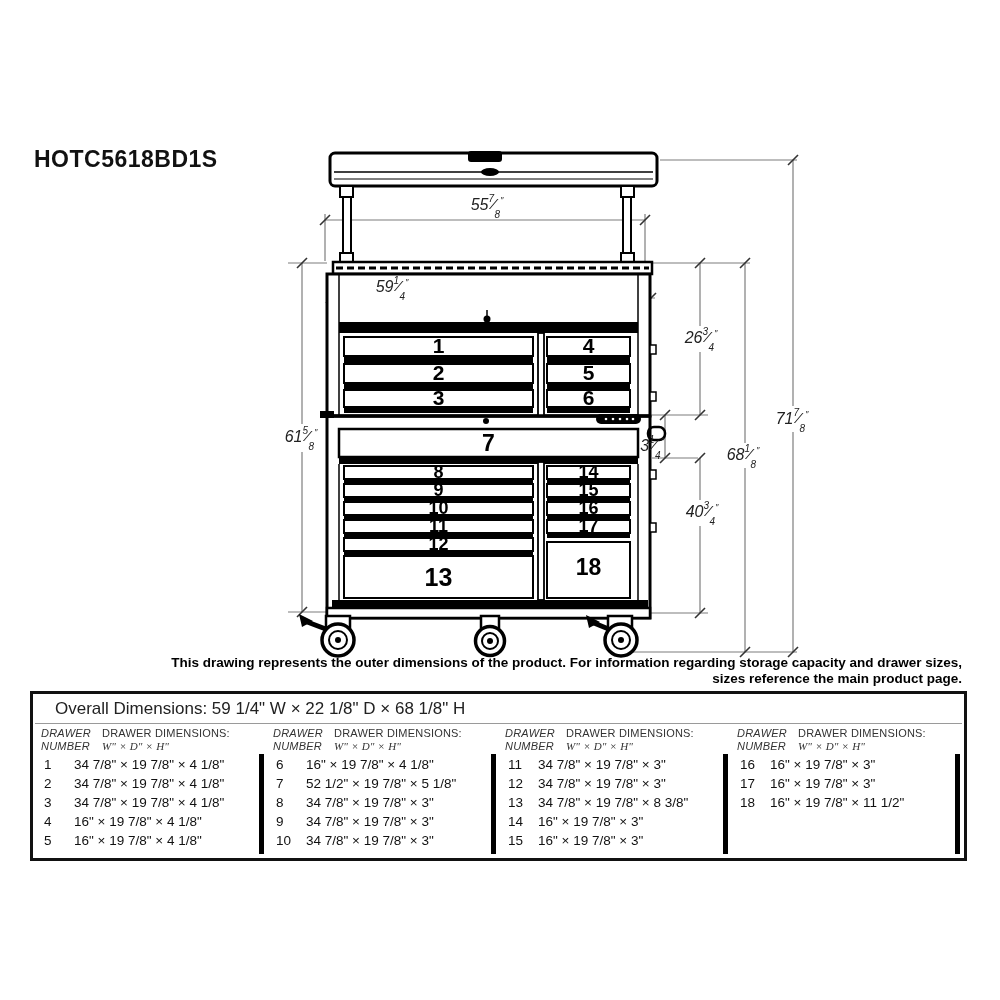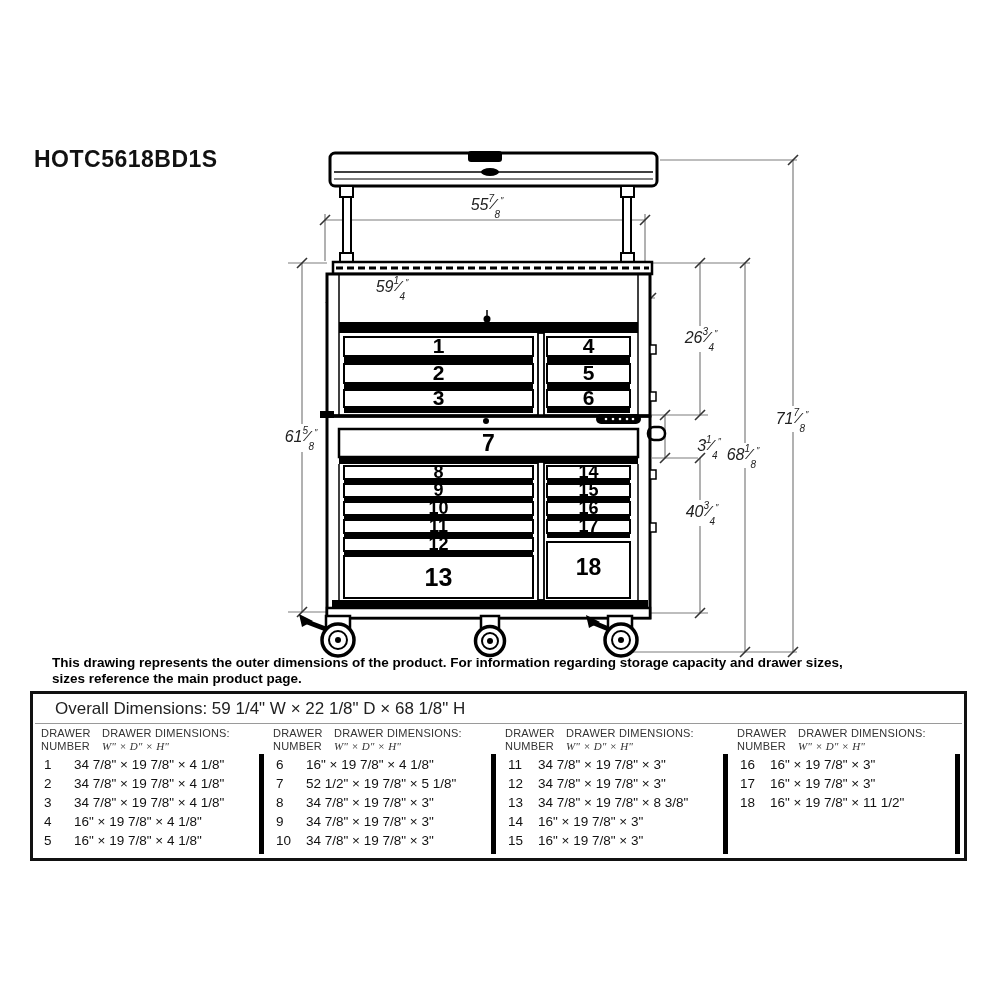--- a/index.html
+++ b/index.html
@@ -13,30 +13,30 @@
        font-size:16px;white-space:nowrap;background:transparent;}
   .dim sup{font-size:10px;position:relative;top:-1px;}
   .dim sub{font-size:10px;position:relative;top:4px;}
   .dim .sl{font-size:15px;margin:0 -1px;}
   .dim .un{font-size:9px;position:relative;top:-6px;}
   
   .dnum{position:absolute;display:flex;align-items:center;justify-content:center;
         font-weight:800;color:#000;overflow:visible;}
   
   .note{position:absolute;left:52px;top:655px;width:910px;font-size:13.5px;font-weight:700;
-        color:#000;line-height:16px;}
+        color:#000;line-height:16px;text-align:right;}
   
   .table{position:absolute;left:30px;top:691px;width:931px;height:164px;border:3px solid #111;
          background:#fff;}
   .overall{position:absolute;left:22px;top:5px;font-size:17px;color:#222;}
   .fsm{font-size:17px;}
   .ovrule{position:absolute;left:2px;right:2px;top:29px;border-top:1.5px solid #9a9a9a;}
   .tcol{position:absolute;top:33px;width:222px;}
   .thead{display:flex;gap:9px;font-size:11px;line-height:12.5px;color:#333;letter-spacing:.2px;}
-  .thc1{width:52px;}
+  .thc1{width:52px;font-style:italic;}
   .ital{font-style:italic;font-family:"Liberation Serif",serif;}
   .trows{margin-top:3px;}
   .trow{display:flex;height:19px;line-height:19px;font-size:13.5px;color:#111;white-space:nowrap;}
   .tn{width:30px;padding-left:3px;}
   .vbar{position:absolute;top:60px;width:4.5px;height:100px;background:#000;}
 </style>
 </head>
 <body>
 
 <div id="page">
@@ -245,21 +245,21 @@
   </div>
   <div class="dim" style="left:392px;top:287px">
     <span>59</span><sup>1</sup><span class="sl">⁄</span><sub>4</sub><span class="un">″</span>
   </div>
   <div class="dim" style="left:301px;top:437px">
     <span>61</span><sup>5</sup><span class="sl">⁄</span><sub>8</sub><span class="un">″</span>
   </div>
   <div class="dim" style="left:701px;top:338px">
     <span>26</span><sup>3</sup><span class="sl">⁄</span><sub>4</sub><span class="un">″</span>
   </div>
-  <div class="dim" style="left:709px;top:446px">
+  <div class="dim" style="left:652px;top:446px">
     <span>3</span><sup>1</sup><span class="sl">⁄</span><sub>4</sub><span class="un">″</span>
   </div>
   <div class="dim" style="left:702px;top:512px">
     <span>40</span><sup>3</sup><span class="sl">⁄</span><sub>4</sub><span class="un">″</span>
   </div>
   <div class="dim" style="left:743px;top:455px">
     <span>68</span><sup>1</sup><span class="sl">⁄</span><sub>8</sub><span class="un">″</span>
   </div>
   <div class="dim" style="left:792px;top:419px">
     <span>71</span><sup>7</sup><span class="sl">⁄</span><sub>8</sub><span class="un">″</span>

